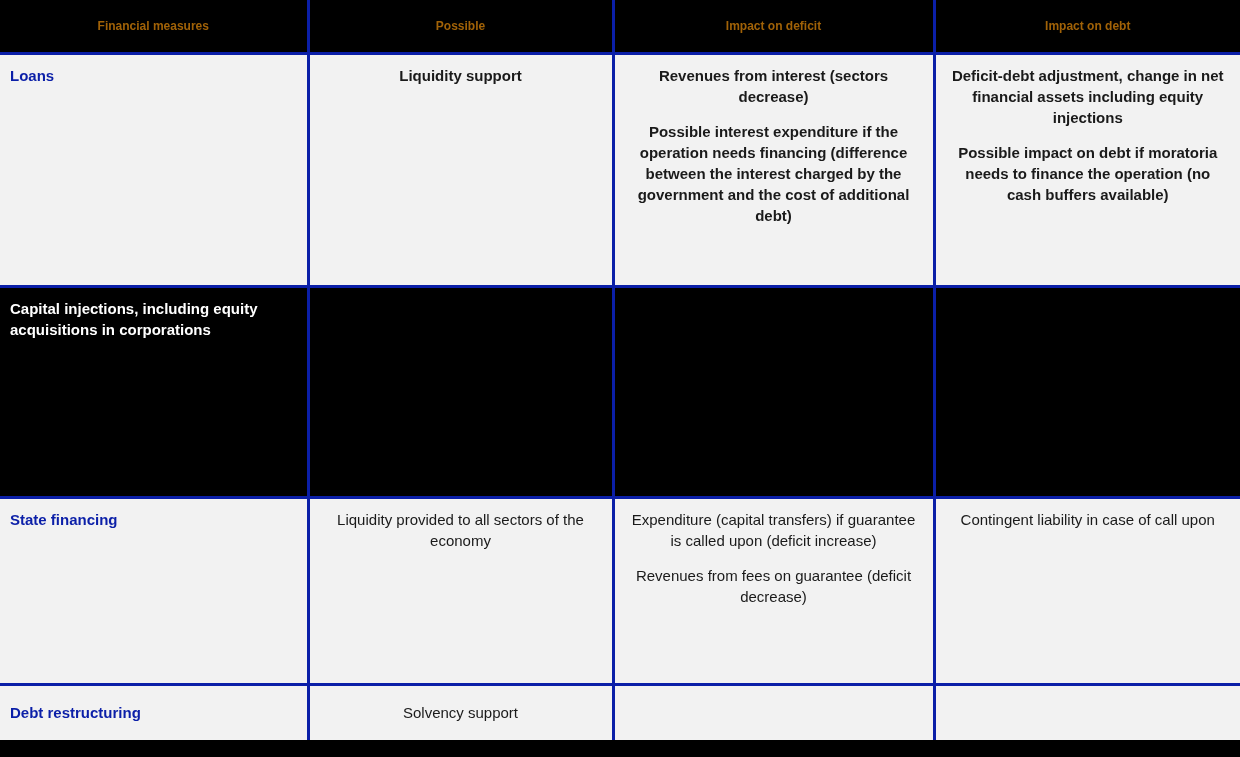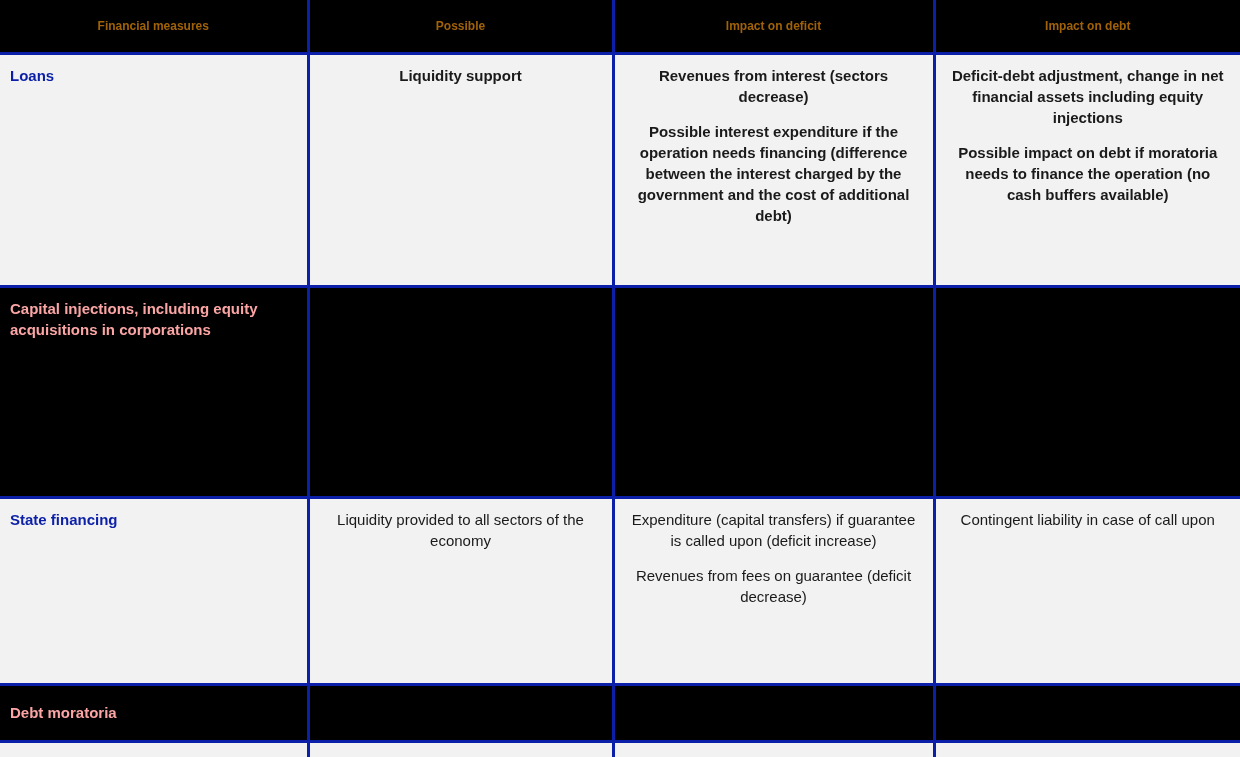--- a/index.html
+++ b/index.html
@@ -65,21 +65,21 @@
     padding-left: 10px;
   }
 
   
   tbody tr.blank td,
   tbody td.blank {
     background: #000000;
   }
   tbody tr.blank td.label-cell {
     background: #000000;
-    color: #fca5a5;
+    color: #ffffff;
   }
 
   tbody td p {
     margin: 0 0 14px 0;
   }
   tbody td p:last-child {
     margin-bottom: 0;
   }
 
   .row-loans td { height: 208px; font-weight: bold; }
@@ -140,26 +140,20 @@
         <td>Liquidity provided to all sectors of the economy</td>
         <td>
           <p>Expenditure (capital transfers) if guarantee is called upon (deficit increase)</p>
           <p>Revenues from fees on guarantee (deficit decrease)</p>
         </td>
         <td>
           <p>Contingent liability in case of call upon</p>
         </td>
       </tr>
 
-      <tr class="row-moratoria blank">
-        <td class="label-cell">Debt moratoria</td>
-        <td class="blank"></td>
-        <td class="blank"></td>
-        <td class="blank"></td>
-      </tr>
 
       <tr class="row-restructuring">
         <td class="label-cell">Debt restructuring</td>
         <td>Solvency support</td>
         <td></td>
         <td></td>
       </tr>
 
     </tbody>
   </table>

